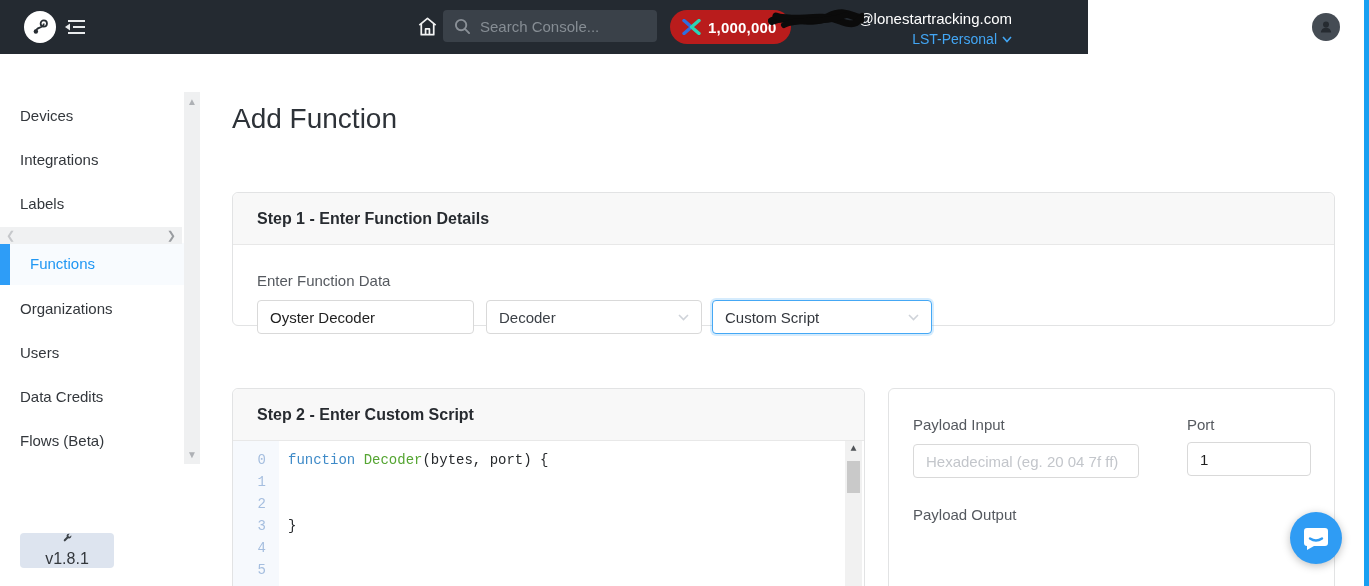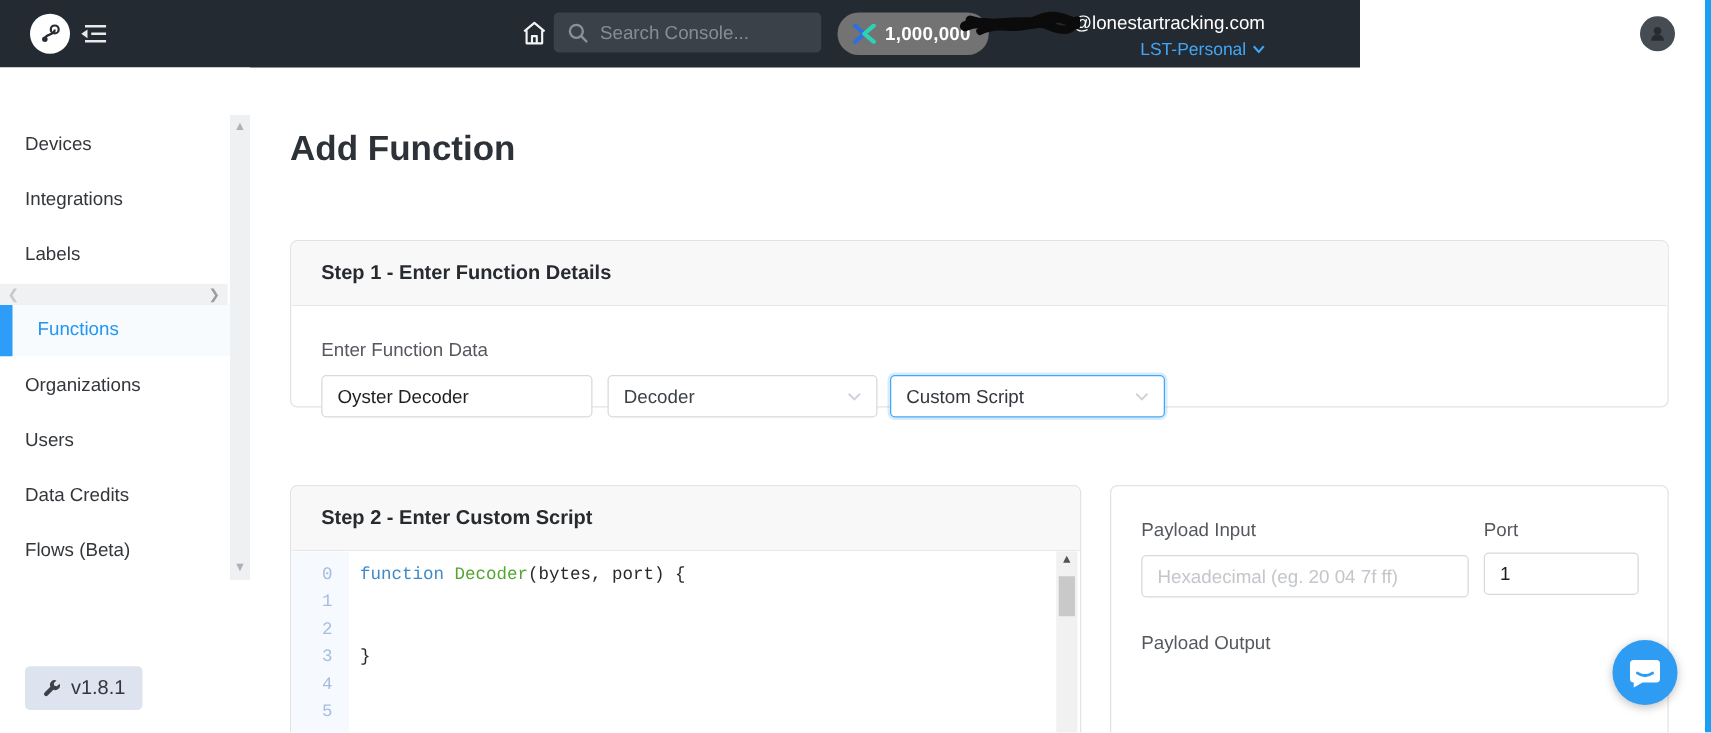--- a/index.html
+++ b/index.html
@@ -10,21 +10,21 @@
   .navbar { position:absolute; left:0; top:0; width:1088px; height:54px; background:#242a31; }
   .logo-circle { position:absolute; left:24px; top:11px; width:32px; height:32px;
     background:#fff; border-radius:50%; display:flex; align-items:center; justify-content:center; }
   .fold-icon { position:absolute; left:64px; top:19px; }
   .home-icon { position:absolute; left:416px; top:15px; }
   .search-box { position:absolute; left:443px; top:10px; width:214px; height:32px;
     background:#3a4149; border-radius:4px; display:flex; align-items:center; padding:0 11px; gap:9px; }
   .search-box input { background:transparent; border:0; outline:none; color:#cfd3d8;
     font-size:15px; width:160px; font-family:"Liberation Sans",sans-serif; }
   .search-box input::placeholder { color:#868d94; }
-  .credits-pill { position:absolute; left:670px; top:10px; height:34px; background:#737373;
+  .credits-pill { position:absolute; left:670px; top:10px; height:34px; background:#b91c1c;
     border-radius:17px; display:flex; align-items:center; padding:0 14px 0 12px; gap:7px;text-align:center; }
   .credits-pill .count { color:#fff; font-size:15px; font-weight:600; letter-spacing:.2px; }
   .account { position:absolute; right:76px; top:8px; text-align:right; }
   .email-row { display:flex; align-items:center; justify-content:flex-end; height:20px; }
   .email-suffix { color:#fff; font-size:15px; }
   .scribble { margin-right:-6px; position:relative; top:1px; }
   .org-row { display:flex; align-items:center; justify-content:flex-end; gap:5px; margin-top:3px;
     color:#42a6f5; font-size:14px; cursor:pointer; }
   .avatar { position:absolute; left:1312px; top:13px; width:28px; height:28px; border-radius:50%;
     background:#454c54; display:flex; align-items:center; justify-content:center; }
@@ -42,24 +42,24 @@
     display:flex; align-items:center; justify-content:space-between; padding:0 6px;
     font-size:11px; color:#9a9da1; }
   .hscroll-strip .left-ch { color:#c6c8cb; }
   .vscroll-strip { position:absolute; left:184px; top:38px; width:16px; height:372px; background:#eff0f1; }
   .vscroll-strip .up, .vscroll-strip .down { position:absolute; left:0; width:16px; text-align:center;
     color:#aeb1b5; font-size:10px; }
   .vscroll-strip .up { top:4px; }
   .vscroll-strip .down { bottom:4px; }
   .version-badge { position:absolute; left:20px; top:479px; width:94px; height:35px; background:#dde4ef;
     border-radius:4px; display:flex; align-items:center; justify-content:center; gap:8px;
-    font-size:16px; color:#33373c; cursor:pointer; }
-
-  
-  .page-title { position:absolute; left:232px; top:103px; font-size:28px; font-weight:700; color:#2d3238; }
+    font-size:16px; color:#33373c; cursor:pointer;flex-direction:column; }
+
+  
+  .page-title { position:absolute; left:232px; top:103px; font-size:28px; font-weight:400; color:#2d3238; }
 
   .card { position:absolute; background:#fff; border:1px solid #e2e3e4; border-radius:6px; }
   .card-header { height:52px; background:#f8f8f8; border-bottom:1px solid #e8e8e8;
     border-radius:6px 6px 0 0; display:flex; align-items:center; padding:0 24px;
     font-size:16px; font-weight:700; color:#272b30; }
   .card-step1 { left:232px; top:192px; width:1103px; height:134px; }
   .card-step2 { left:232px; top:388px; width:633px; height:240px; }
   .card-validator { left:888px; top:388px; width:447px; height:240px; }
 
   .field-label { font-size:15px; color:#55595f; }
@@ -87,21 +87,21 @@
   .fn { color:#55a532; }
   .editor-scrollbar { position:absolute; right:2px; top:0; width:17px; height:100%; background:#f1f1f1; }
   .editor-scrollbar .sb-up { position:absolute; top:2px; left:0; width:17px; text-align:center;
     color:#4f5357; font-size:10px; }
   .editor-scrollbar .sb-thumb { position:absolute; top:20px; left:2px; width:13px; height:32px; background:#c9c9c9; }
 
   
   .validator-body { position:relative; height:187px; }
   .v-label-payload { position:absolute; left:24px; top:27px; }
   .v-label-port { position:absolute; left:298px; top:27px; }
-  .v-input-payload { position:absolute; left:24px; top:55px; width:262px; }
+  .v-input-payload { position:absolute; left:24px; top:55px; width:226px; }
   .v-input-port { position:absolute; left:298px; top:53px; width:124px; }
   .v-label-output { position:absolute; left:24px; top:117px; }
 
   .play-btn { margin-left:auto; width:22px; height:22px; border-radius:50%; background:#2e9df7;
     display:flex; align-items:center; justify-content:center; cursor:pointer; }
 
   .chat-bubble { position:absolute; left:1290px; top:512px; width:52px; height:52px; border-radius:50%;
     background:#2f9cf4; display:flex; align-items:center; justify-content:center;
     box-shadow:0 2px 8px rgba(0,0,0,.25); cursor:pointer; z-index:55; }
 </style>

